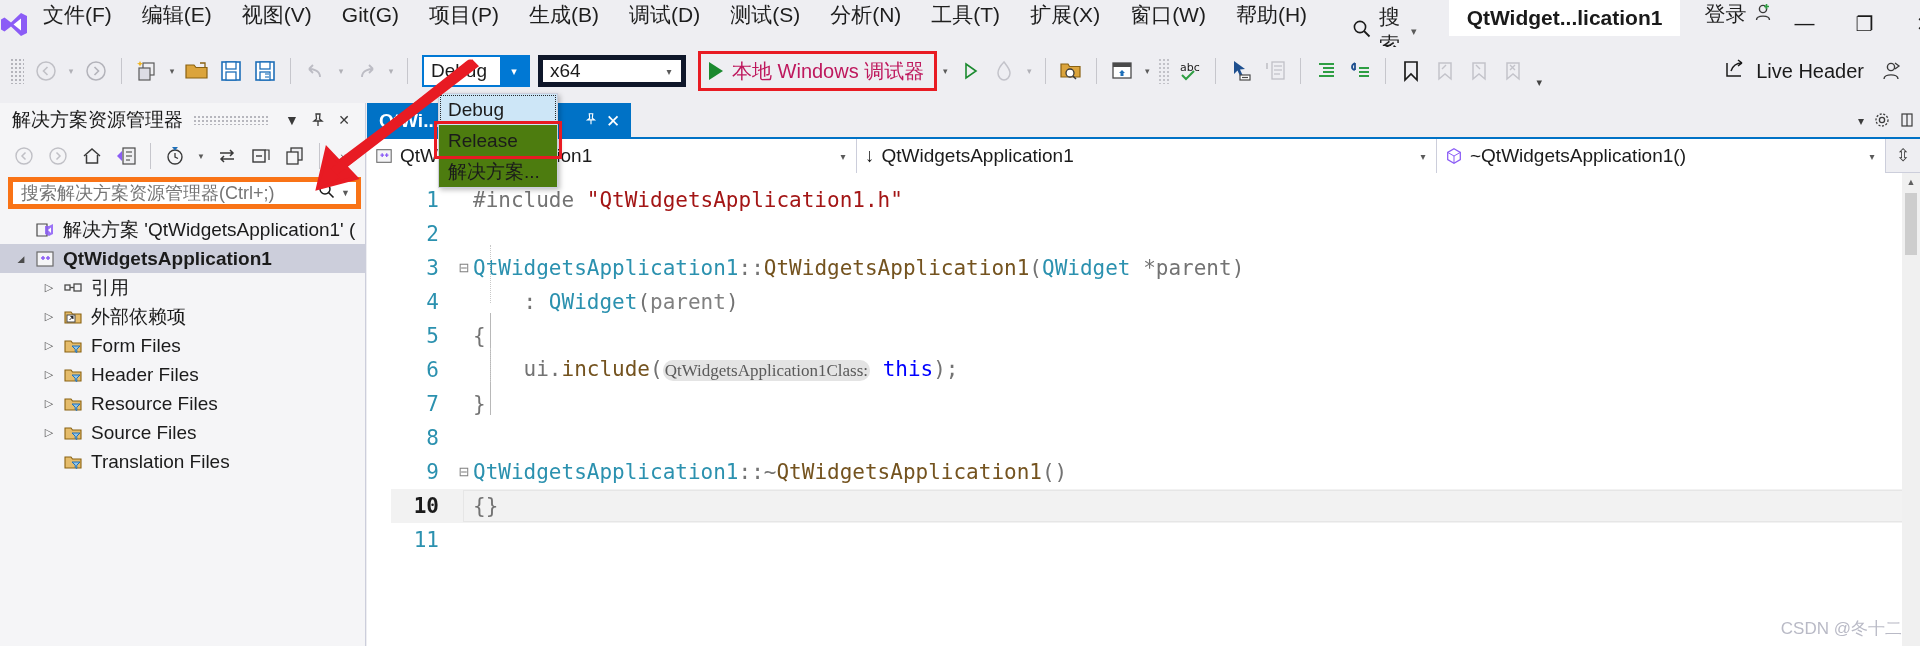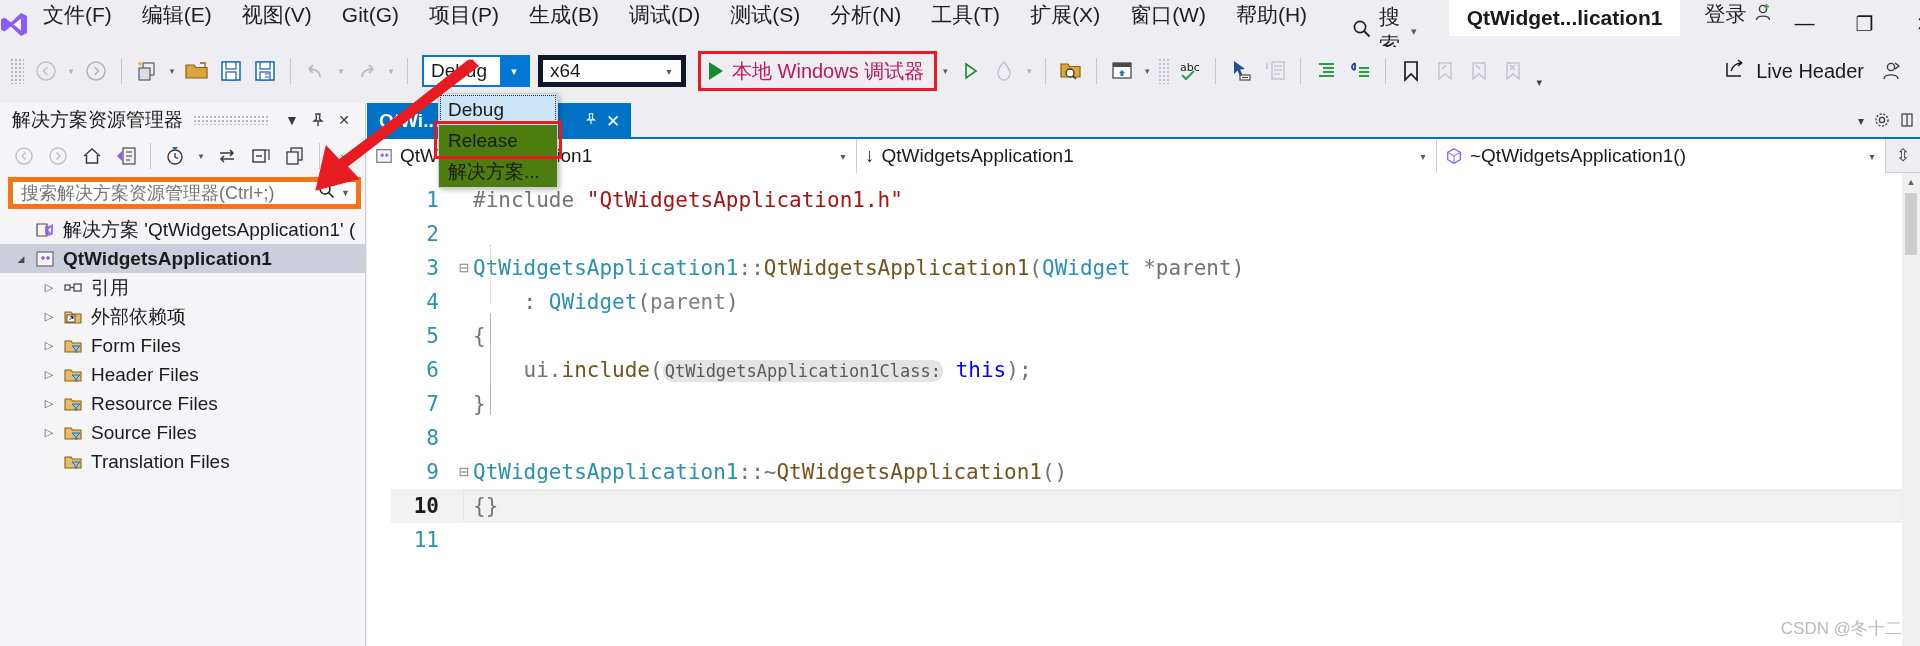--- a/index.html
+++ b/index.html
@@ -296,21 +296,21 @@
   }
   .codetext { flex: 1; }
   .k-str { color: #A31515; }
   .k-kw  { color: #0000FF; }
   .k-type{ color: #2B91AF; }
   .k-fn  { color: #74531F; }
   .k-id  { color: #737373; }
   .k-par { color: #808080; }
   .k-hint {
     color: #5a5a5a; background: #E4E4E4; font-size: 17px;
-    padding: 1px 2px; border-radius: 10px;
+    padding: 1px 2px; border-radius: 10px; font-family: Liberation Serif, serif;
   }
   .current-line-box {
     position: absolute; left: 72px; right: 16px;
     height: 32px; border: 1px solid #E6E6E6;
   }
   .indent-guide {
     position: absolute; width: 1px;
     border-left: 1px dotted #c8c8c8;
   }
   .struct-line {

